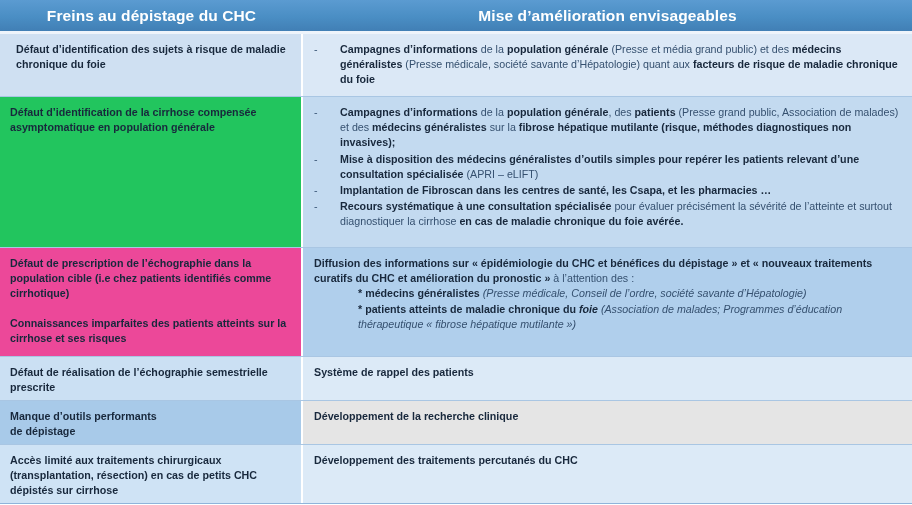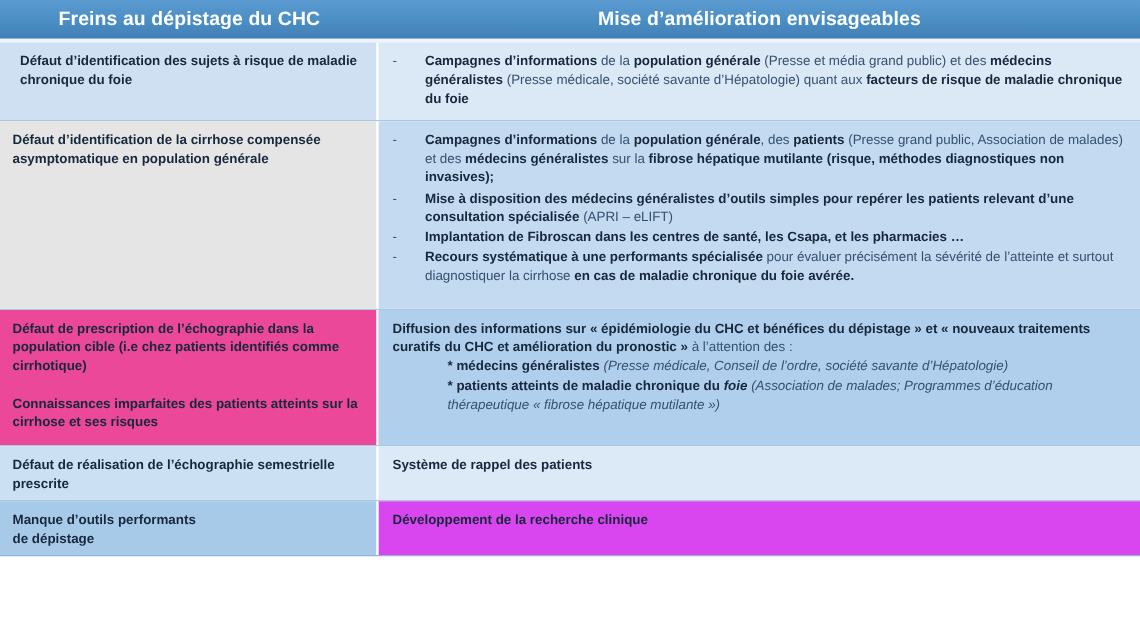--- a/index.html
+++ b/index.html
@@ -71,28 +71,28 @@
     border-right: 2px solid #ffffff;
   }
   .cell.right {
     width: 609px;
     padding-left: 11px;
   }
 
   
   .r1 .cell.left  { background: #cfe0f2; padding-left: 16px; }
   .r1 .cell.right { background: #dbe8f6; }
-  .r2 .cell.left  { background: #e5e5e5; }
+  .r2 .cell.left  { background: #22c55e; }
   .r2 .cell.right { background: #c3daf0; }
   .r3 .cell.left  { background: #ec4899; }
   .r3 .cell.right { background: #b0cfec; }
   .r4 .cell.left  { background: #cbe0f3; }
   .r4 .cell.right { background: #dceaf7; }
   .r5 .cell.left  { background: #a8cae9; }
-  .r5 .cell.right { background: #d946ef; }
+  .r5 .cell.right { background: #e5e5e5; }
   .r6 .cell.left  { background: #cfe3f5; }
   .r6 .cell.right { background: #dceaf7; }
 
   
   .bullet-list { margin: 0; padding: 0; list-style: none; }
   .bullet-item {
     display: flex;
     align-items: flex-start;
     margin-bottom: 1px;
   }
@@ -166,21 +166,21 @@
             <div class="bullet-item">
               <span class="bullet-dash">-</span>
               <span class="bullet-text"><span class="b">Mise à disposition des médecins généralistes d’outils simples pour repérer les patients relevant d’une consultation spécialisée</span><span class="n"> (APRI – eLIFT)</span></span>
             </div>
             <div class="bullet-item">
               <span class="bullet-dash">-</span>
               <span class="bullet-text"><span class="b">Implantation de Fibroscan dans les centres de santé, les Csapa, et les pharmacies …</span></span>
             </div>
             <div class="bullet-item">
               <span class="bullet-dash">-</span>
-              <span class="bullet-text"><span class="b">Recours systématique à une performants spécialisée</span><span class="n"> pour évaluer précisément la sévérité de l’atteinte et surtout diagnostiquer la cirrhose </span><span class="b"> en cas de maladie chronique du foie avérée.</span></span>
+              <span class="bullet-text"><span class="b">Recours systématique à une consultation spécialisée</span><span class="n"> pour évaluer précisément la sévérité de l’atteinte et surtout diagnostiquer la cirrhose </span><span class="b"> en cas de maladie chronique du foie avérée.</span></span>
             </div>
           </div>
         </div>
       </div>
       <div class="row r3" style="height: 109px;">
         <div class="cell left">
           <div class="left-block" style="white-space: pre-line;">Défaut de prescription de l’échographie dans la population cible (i.e chez patients identifiés comme cirrhotique)</div>
           <div class="left-block" style="white-space: pre-line;">Connaissances imparfaites des patients atteints sur la cirrhose et ses risques</div>
         </div>
         <div class="cell right">
@@ -199,15 +199,23 @@
       </div>
       <div class="row r5" style="height: 44px;">
         <div class="cell left">
           <div class="left-block" style="white-space: pre-line;">Manque d’outils performants
 de dépistage</div>
         </div>
         <div class="cell right">
           <div class="plain-text">Développement de la recherche clinique</div>
         </div>
       </div>
+      <div class="row r6" style="height: 59px;">
+        <div class="cell left">
+          <div class="left-block" style="white-space: pre-line;">Accès limité aux traitements chirurgicaux (transplantation, résection) en cas de petits CHC dépistés sur cirrhose</div>
+        </div>
+        <div class="cell right">
+          <div class="plain-text">Développement des traitements percutanés du CHC</div>
+        </div>
+      </div>
     </div>
 
 </div>
 
 </body></html>

